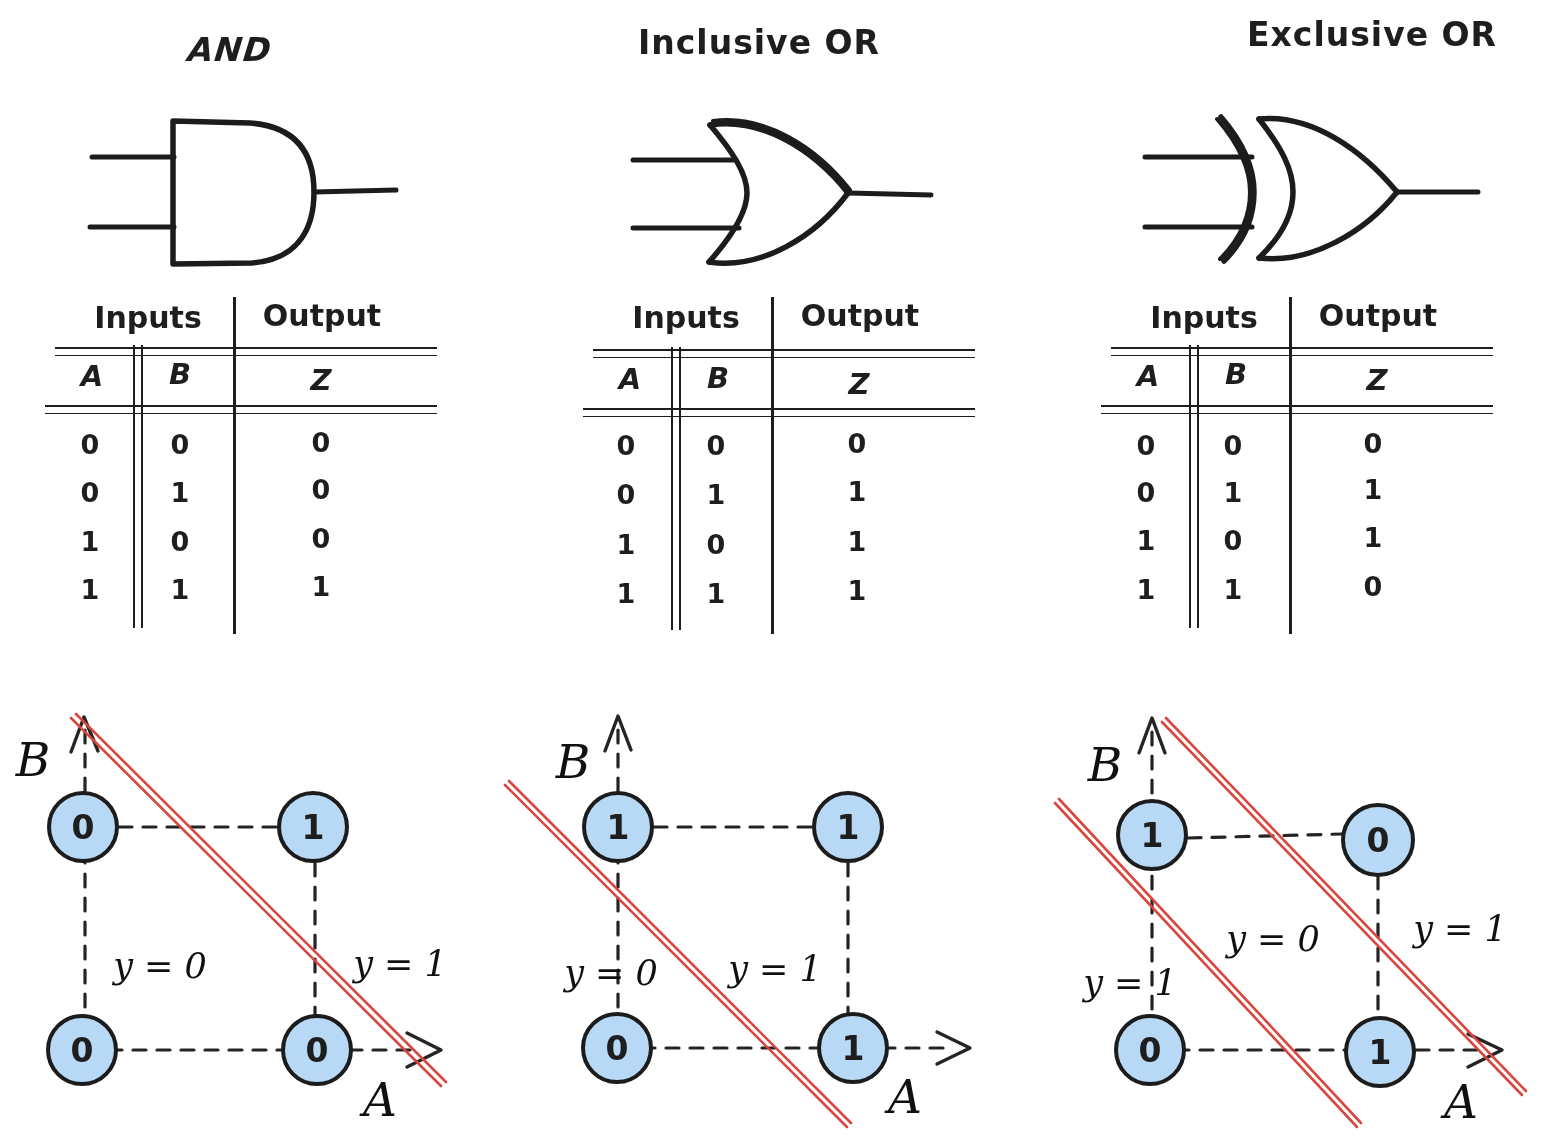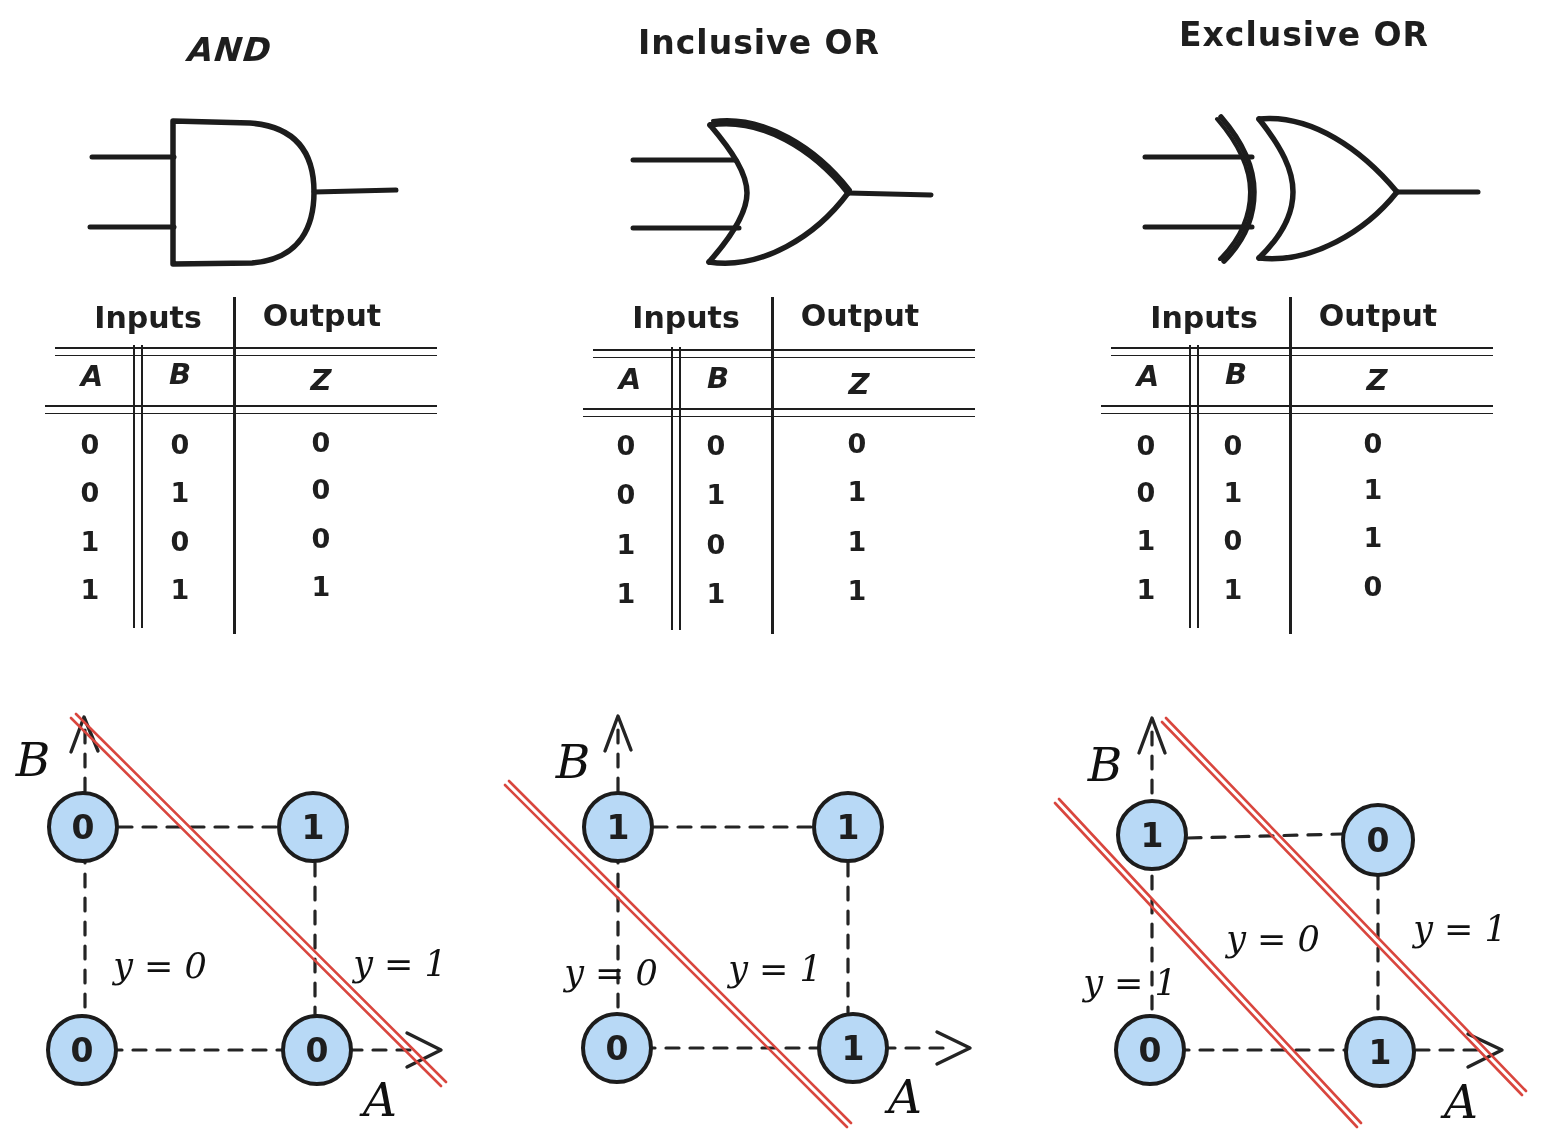--- a/index.html
+++ b/index.html
@@ -28,21 +28,21 @@
   .redline{stroke:#d9463e;stroke-width:2.6;fill:none;stroke-linecap:round;}
   .math{font-family:"DejaVu Serif",serif;font-style:italic;fill:#101010;text-anchor:middle;}
   .math-big{font-size:47px;}
   .math-label{font-size:35px;}
 </style>
 </head>
 <body>
 
 <div class="title slant" style="left:230px;top:30px">AND</div>
 <div class="title" style="left:759px;top:23px">Inclusive OR</div>
-<div class="title" style="left:1304px;top:15px">Exclusive OR</div>
+<div class="title" style="left:1372px;top:15px">Exclusive OR</div>
 
 <svg class="gate-svg" style="left:60px;top:100px" width="360" height="190" viewBox="0 0 360 190">
   <path class="ink wire" d="M32,57 L114,57"></path>
   <path class="ink wire" d="M30,127 L114,127"></path>
   <path class="ink gate" d="M113,21 L190,23 C242,27 254,60 254,92 C254,124 242,159 192,163 L113,164 Z"></path>
   <path class="ink wire" d="M254,92 L336,90"></path>
 </svg>
 
 <svg class="gate-svg" style="left:600px;top:100px" width="360" height="190" viewBox="0 0 360 190">
   <path class="ink wire" d="M33,60 L136,60"></path>

